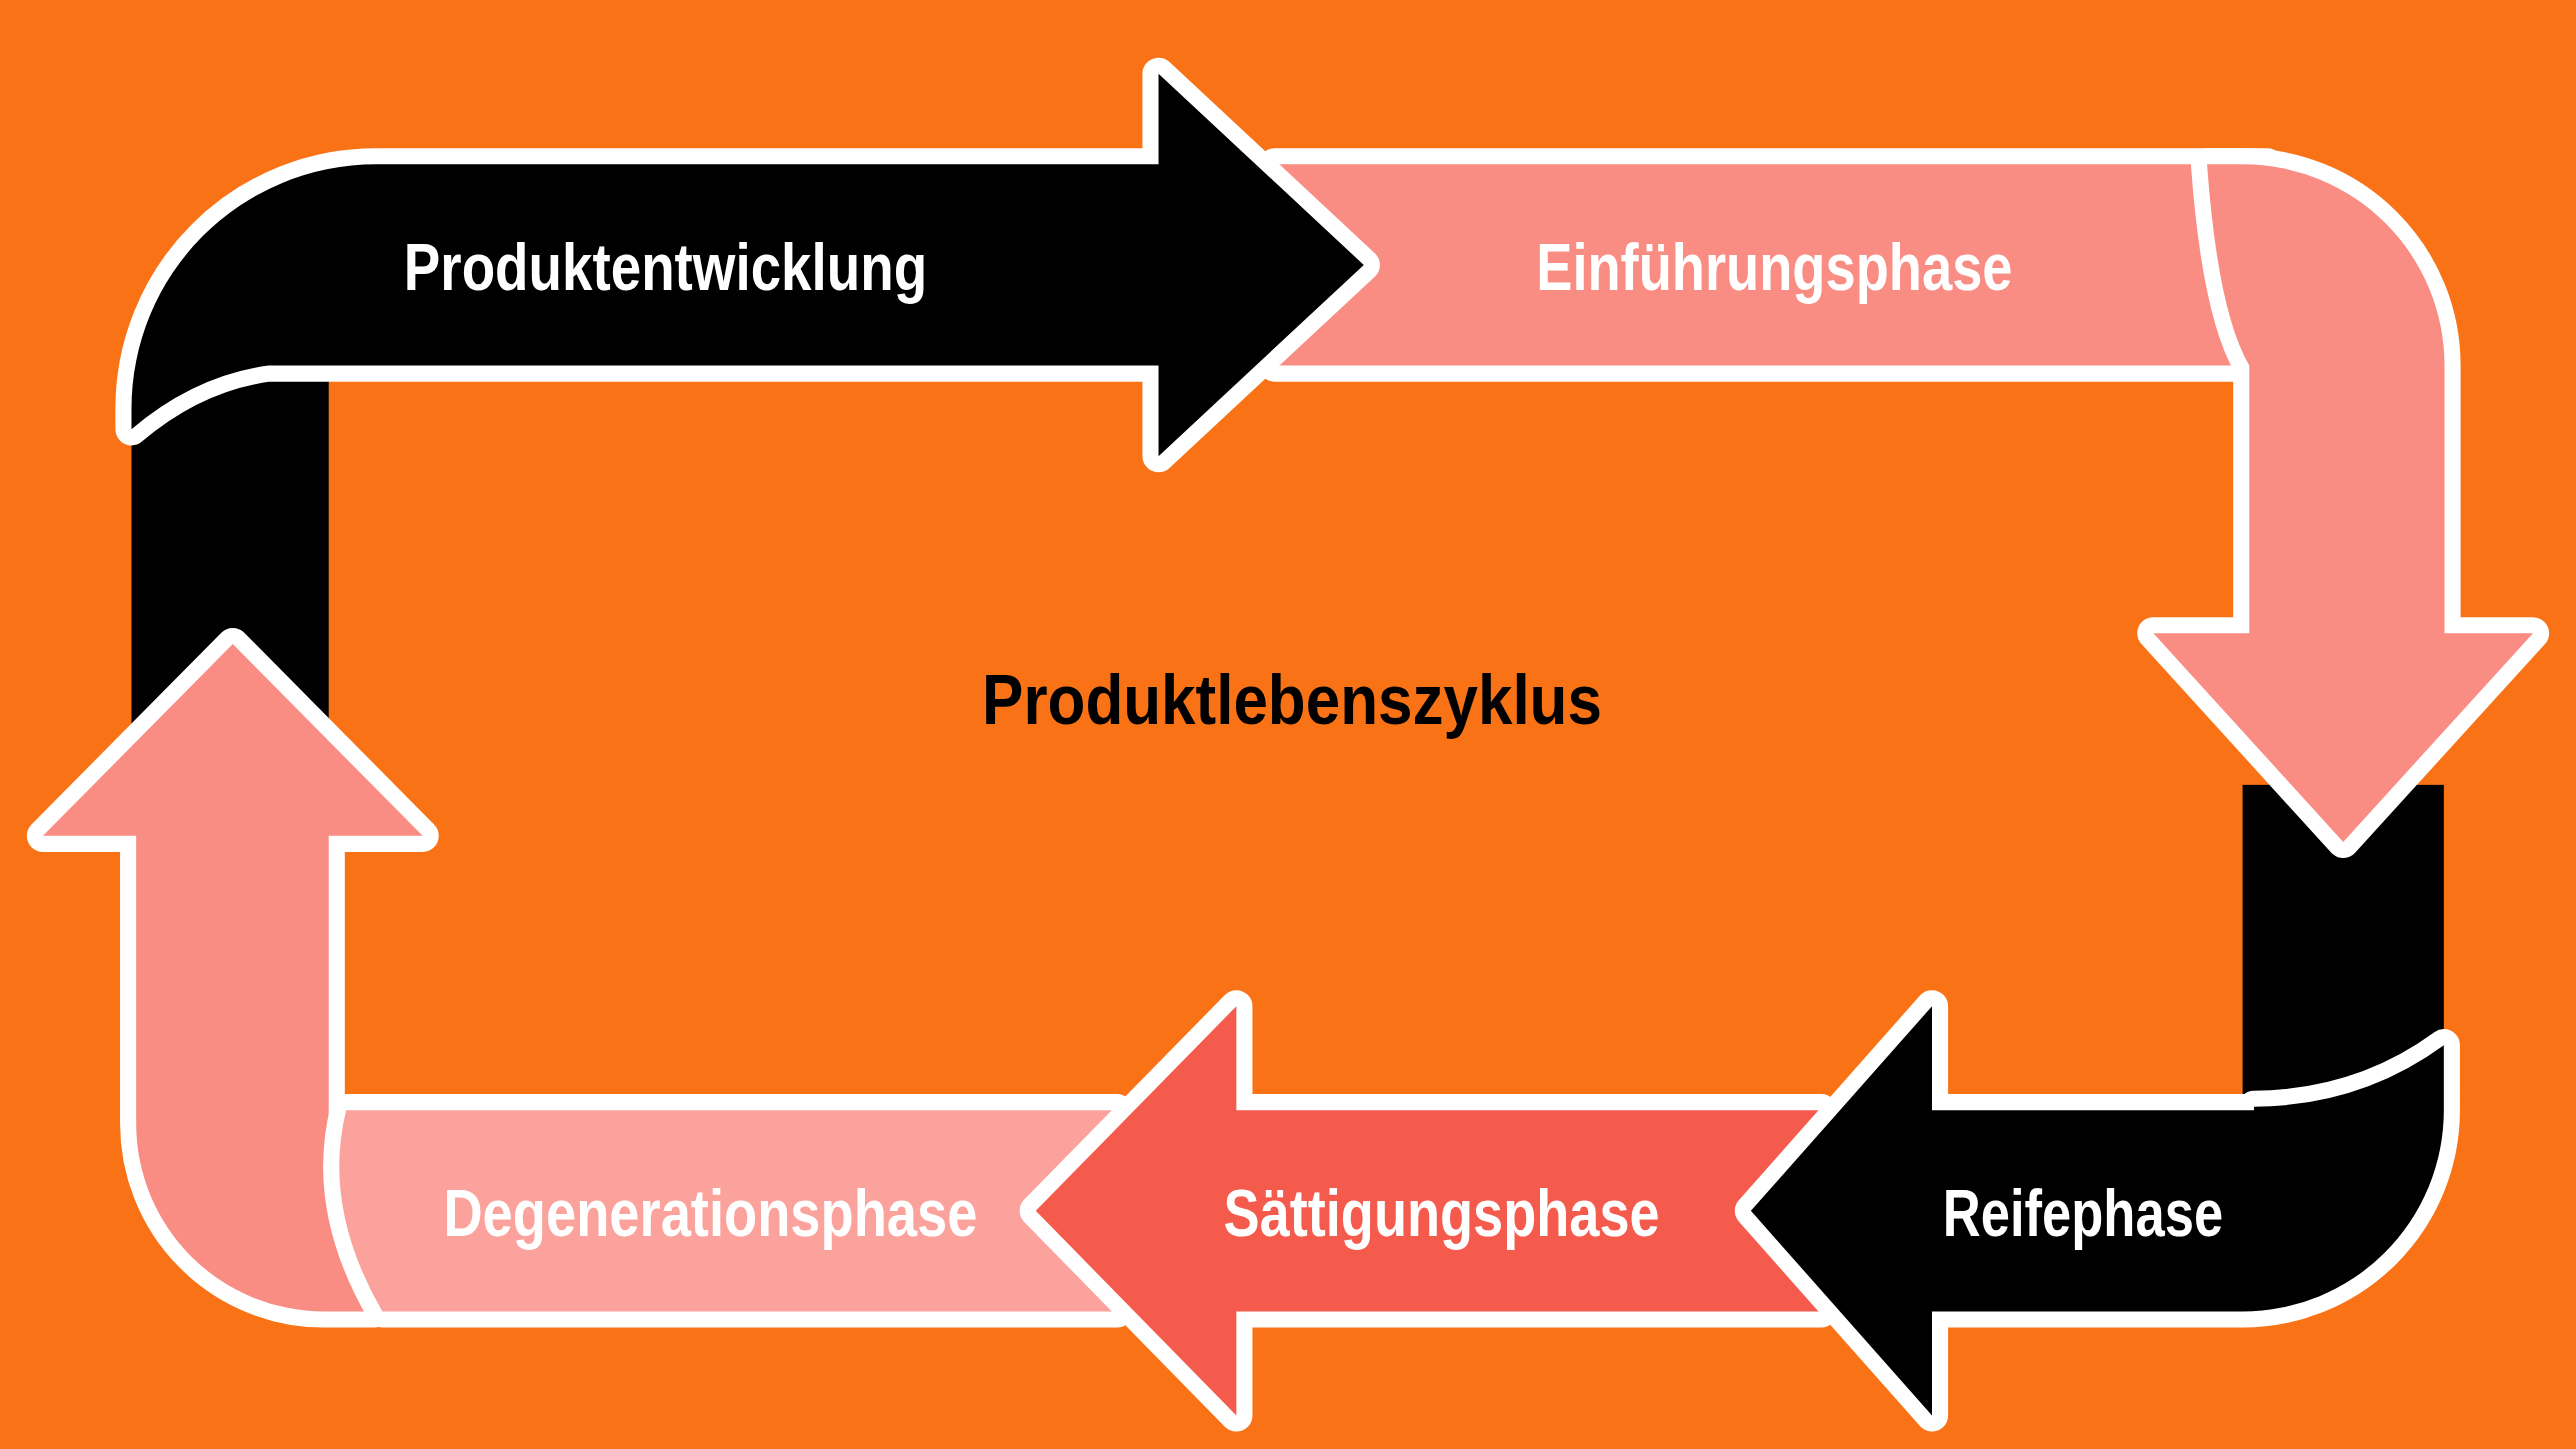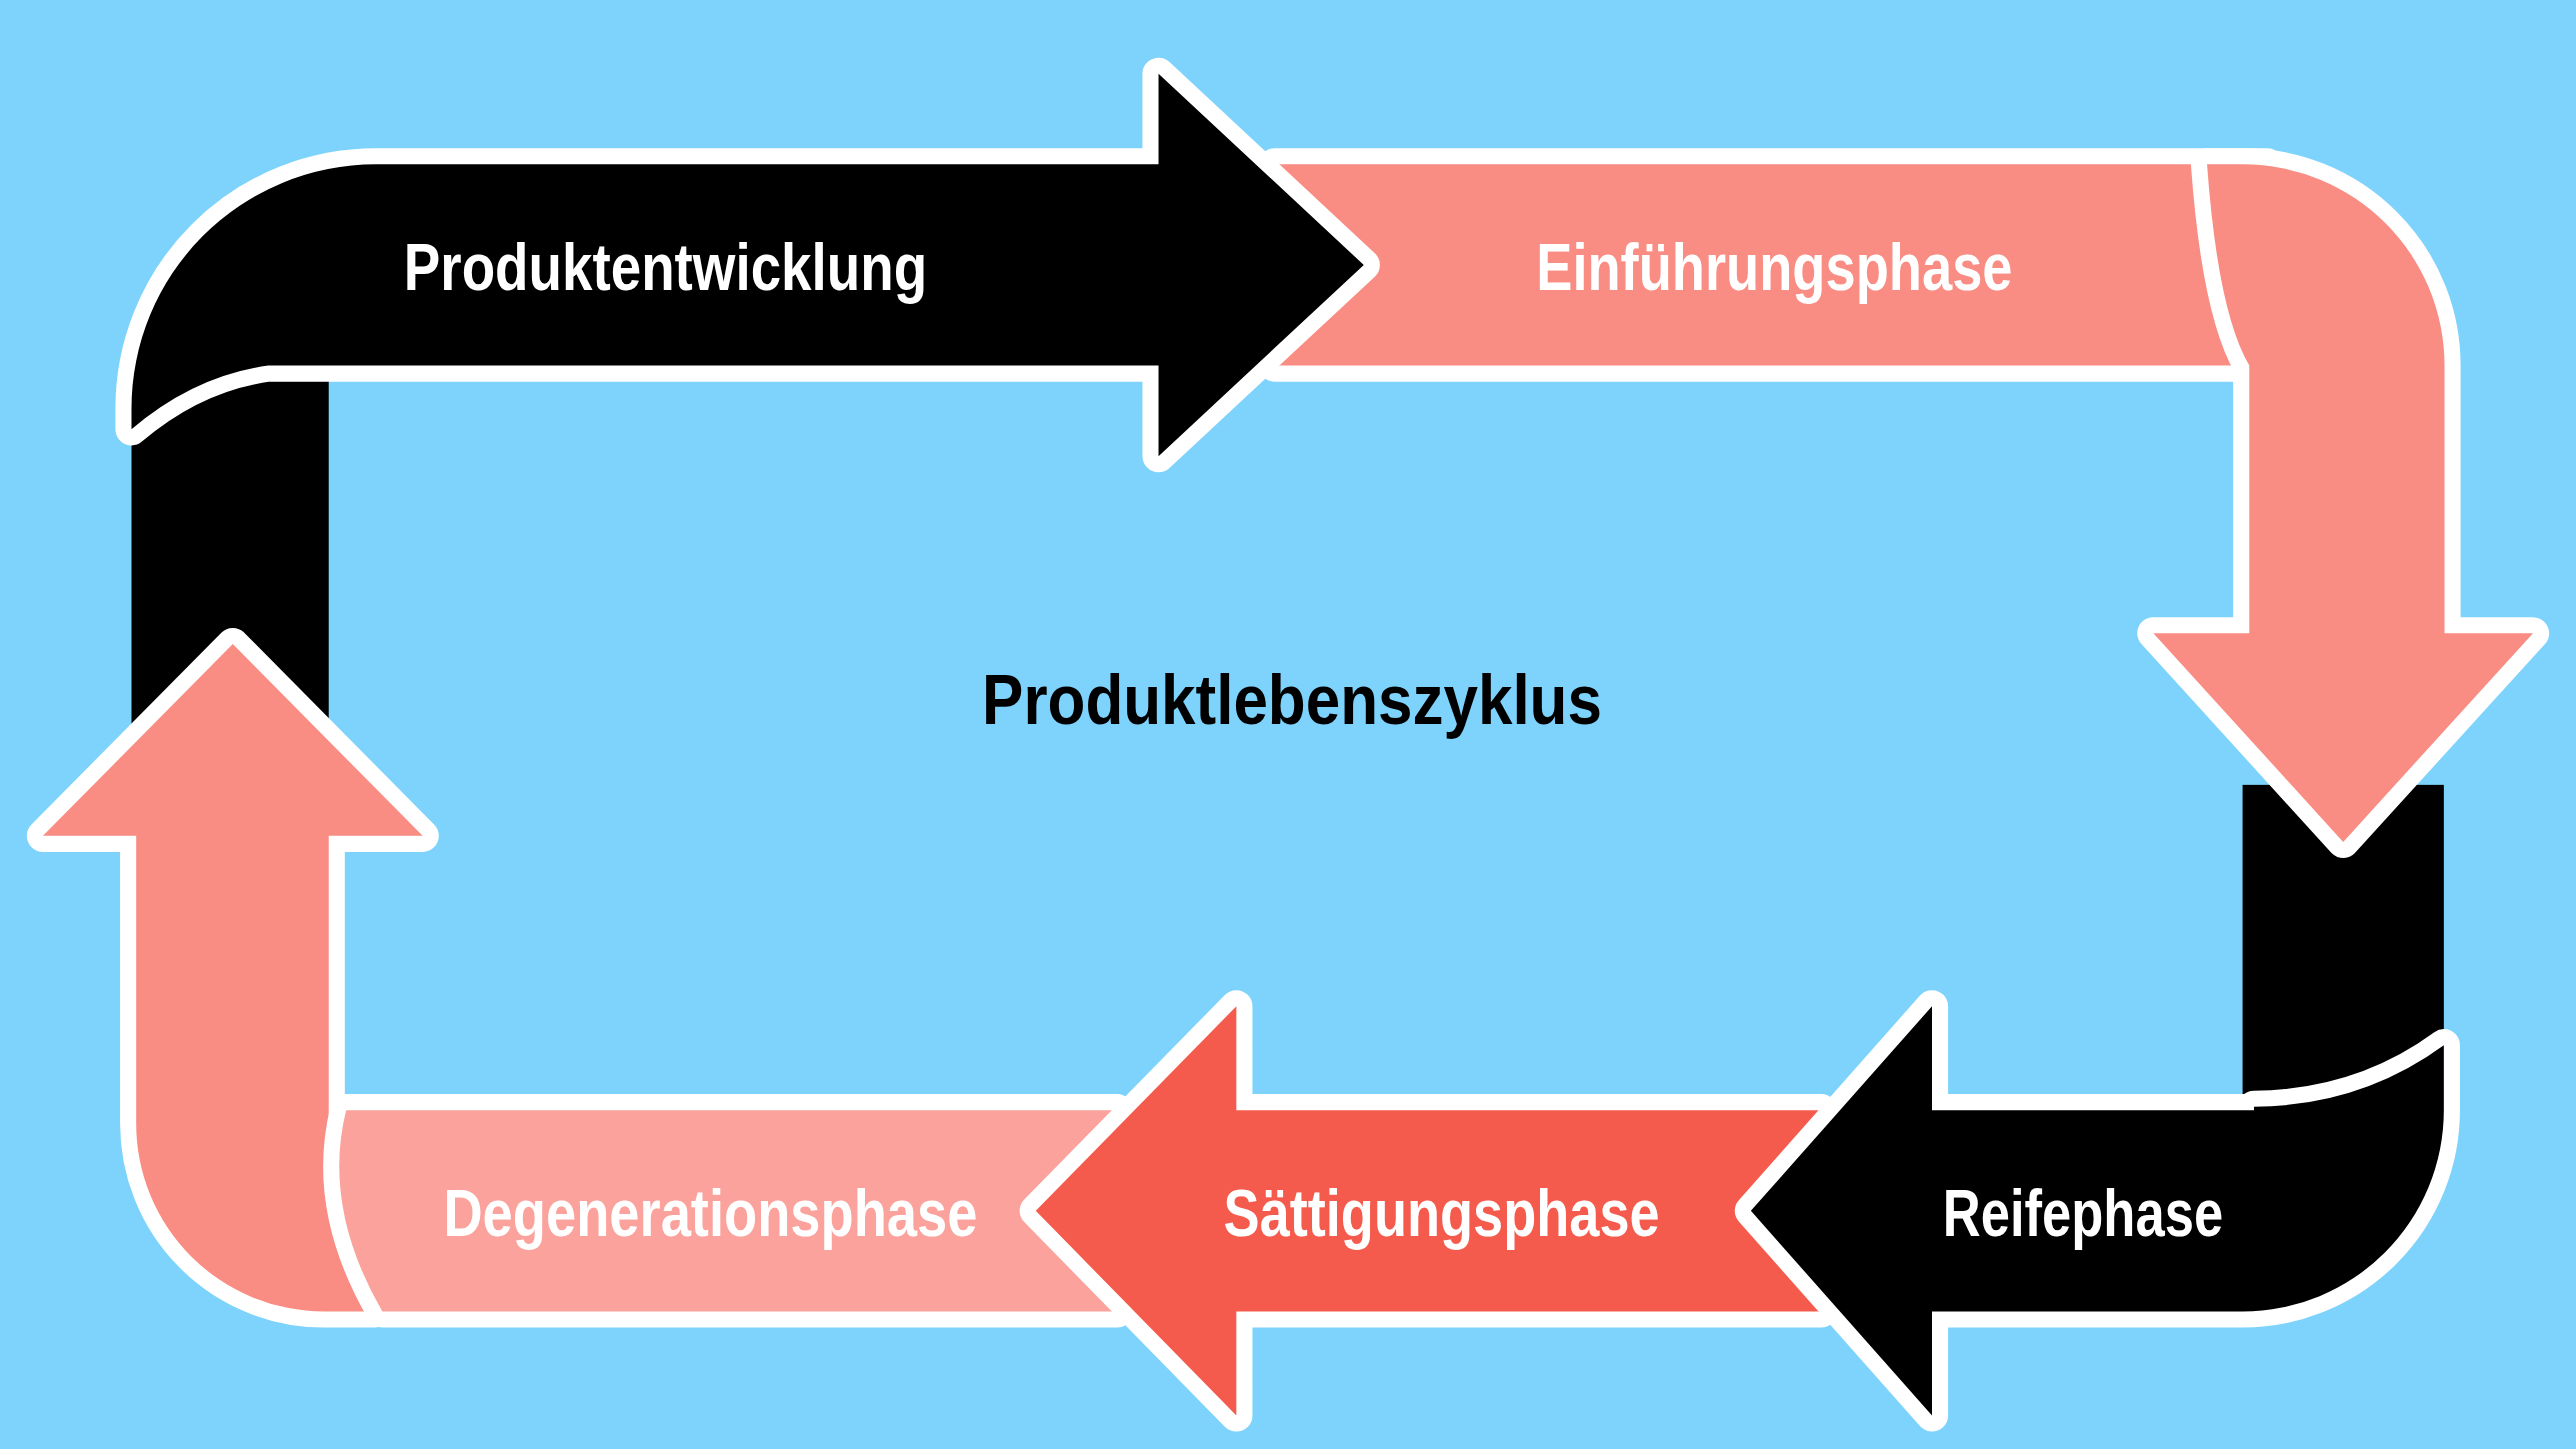--- a/index.html
+++ b/index.html
@@ -2,21 +2,21 @@
 <html style="font-size:10.7px"><head>
 <meta charset="utf-8">
 <style>
   html, body {
     margin: 0;
     padding: 0;
     background: #ffffff;
   }
   .stage {
     width: 100%;
-    background: #7dd3fc;
+    background: #f97316;
   }
   svg {
     display: block;
     width: 100%;
     height: auto;
     font-family: "Liberation Sans", "DejaVu Sans", sans-serif;
   }
   .ribbon {
     stroke: #ffffff;
     stroke-width: 48;

